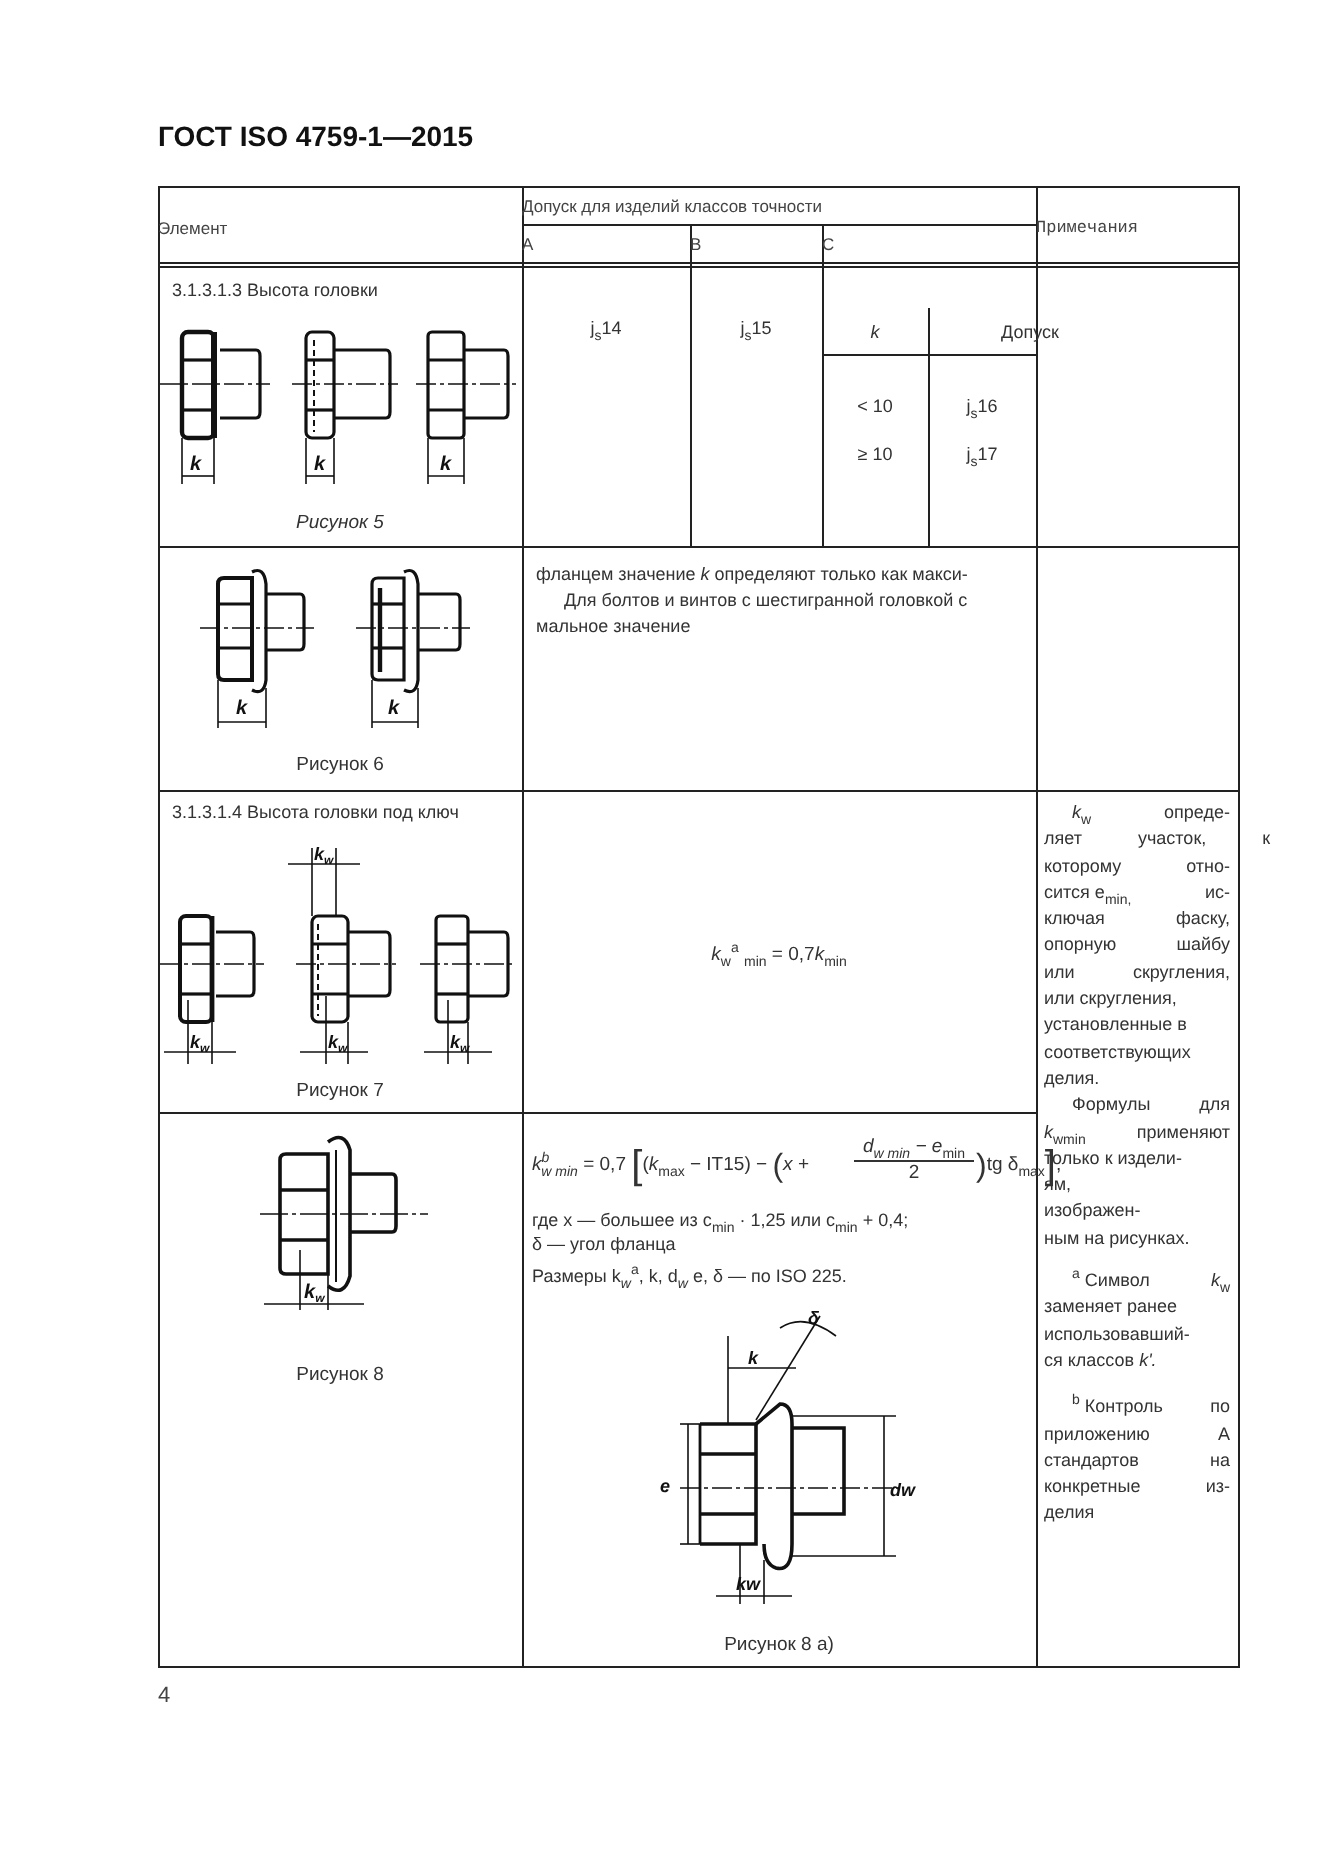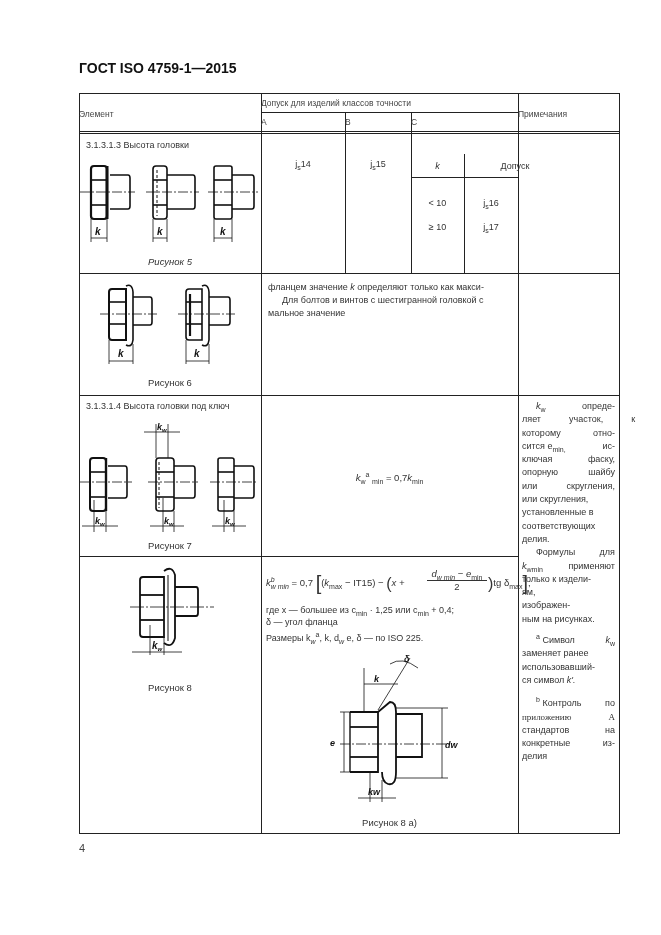--- a/index.html
+++ b/index.html
@@ -46,21 +46,21 @@
 
   <div class="ln v" style="left:464px;top:154px;height:120px;"></div>
   <div class="ln h" style="left:411px;top:177px;width:107px;"></div>
 </div>
 
 <div class="txt hdr" style="left:79px;top:108px;width:182px;">Элемент</div>
 <div class="txt hdr" style="left:261px;top:97px;width:257px;">Допуск для изделий классов точности</div>
 <div class="txt hdr" style="left:261px;top:116px;width:84px;">A</div>
 <div class="txt hdr" style="left:345px;top:116px;width:66px;">B</div>
 <div class="txt hdr" style="left:411px;top:116px;width:107px;">C</div>
-<div class="txt hdr" style="left:518px;top:108px;width:101px;">Примечания</div>
+<div class="txt hdr" style="left:518px;top:108px;width:101px;font-family:Liberation Mono, monospace;">Примечания</div>
 
 <div class="txt" style="left:86px;top:139px;">3.1.3.1.3 Высота головки</div>
 
 <svg style="left:80px;top:160px;" width="180" height="90" viewBox="0 0 180 90">
   <g stroke="#111" fill="none" stroke-width="1.6">
 
     <rect x="11" y="6" width="16" height="53" rx="3" stroke-width="2.2"></rect>
     <line x1="11" y1="20" x2="27" y2="20"></line>
       <line x1="11" y1="45" x2="27" y2="45"></line>
     <line x1="27" y1="6" x2="27" y2="59" stroke-width="3"></line>
@@ -348,28 +348,28 @@
       </div>
     <div>ным на рисунках.</div>
   </div>
   <div style="margin-top:8px;">
     <div style="display:flex;justify-content:space-between;padding-left:14px;">
         <span><sup>a</sup> <span>Символ</span></span>
         <span><span class="it">k</span><sub>w</sub></span>
       </div>
     <div>заменяет ранее</div>
     <div>использовавший-</div>
-    <div><span>ся символ</span> <span class="it">k'.</span></div>
+    <div><span>ся классов</span> <span class="it">k'.</span></div>
   </div>
   <div style="margin-top:10px;">
     <div style="display:flex;justify-content:space-between;padding-left:14px;">
         <span><sup>b</sup> Контроль</span>
         <span>по</span>
       </div>
-    <div style="display:flex;justify-content:space-between;font-family:Liberation Serif, serif;">
+    <div style="display:flex;justify-content:space-between;">
         <span>приложению</span>
         <span>А</span>
       </div>
     <div style="display:flex;justify-content:space-between;">
         <span>стандартов</span>
         <span>на</span>
       </div>
     <div style="display:flex;justify-content:space-between;">
         <span>конкретные</span>
         <span>из-</span>

